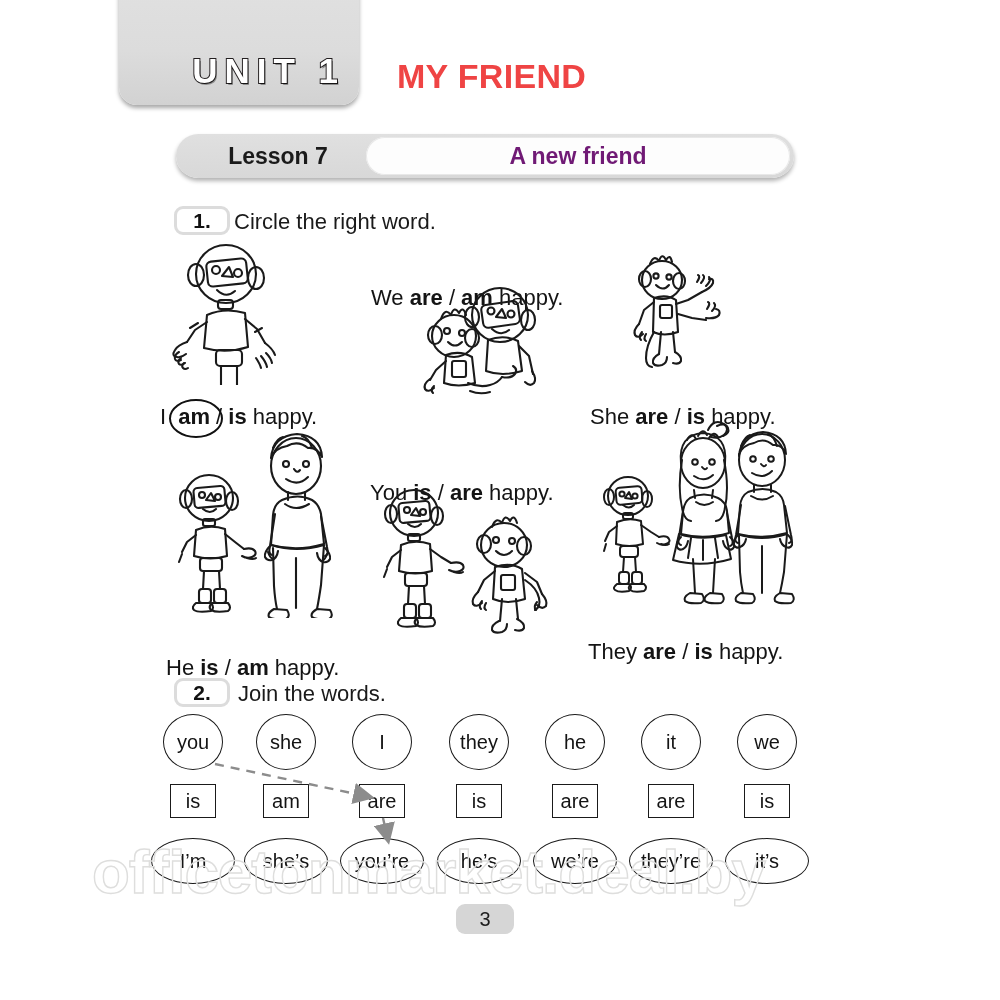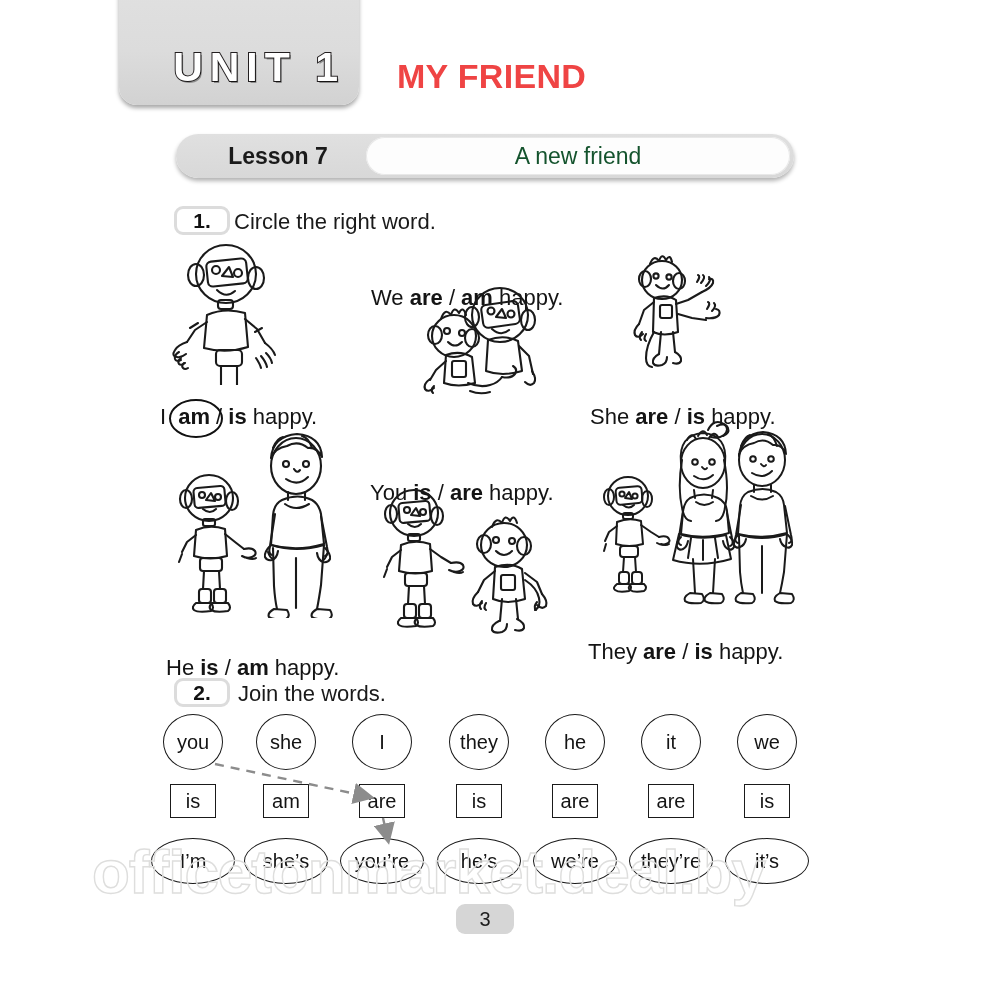--- a/index.html
+++ b/index.html
@@ -23,21 +23,21 @@
     width: 240px; height: 145px;
     background: linear-gradient(180deg,#e2e2e2 0%,#dcdcdc 62%,#d2d2d2 100%);
     border-radius: 0 0 18px 18px;
     box-shadow: 0 3px 4px rgba(0,0,0,0.35);
     display: flex;
     align-items: flex-end;
     justify-content: flex-end;
     padding: 0 14px 14px 0;
   }
   #unit-label {
-    font-size: 41px;
+    font-size: 35px;
     font-weight: bold;
     letter-spacing: 7px;
     color: #ffffff;
     -webkit-text-stroke: 2px #231f20;
     paint-order: stroke fill;
     text-shadow: 1.5px 1.5px 0 rgba(0,0,0,0.35);
     font-family: "Liberation Sans", sans-serif;
   }
 
   #unit-title {
@@ -68,22 +68,23 @@
     padding-left: 14px;
   }
   #lesson-title-pill {
     flex: 1;
     height: 38px;
     margin-right: 4px;
     background: #fdfdfd;
     border-radius: 19px;
     display: flex; align-items: center; justify-content: center;
     font-size: 23px;
-    color: #14532d;
+    color: #701a75;
     box-shadow: inset 0 0 0 1px #e8e8e8;
+    font-weight: bold;
   }
 
   
   .ex-badge {
     position: absolute;
     width: 56px; height: 29px;
     background: #ffffff;
     border: 3px solid #dcdcdc;
     border-radius: 9px;
     display: flex; align-items: center; justify-content: center;

